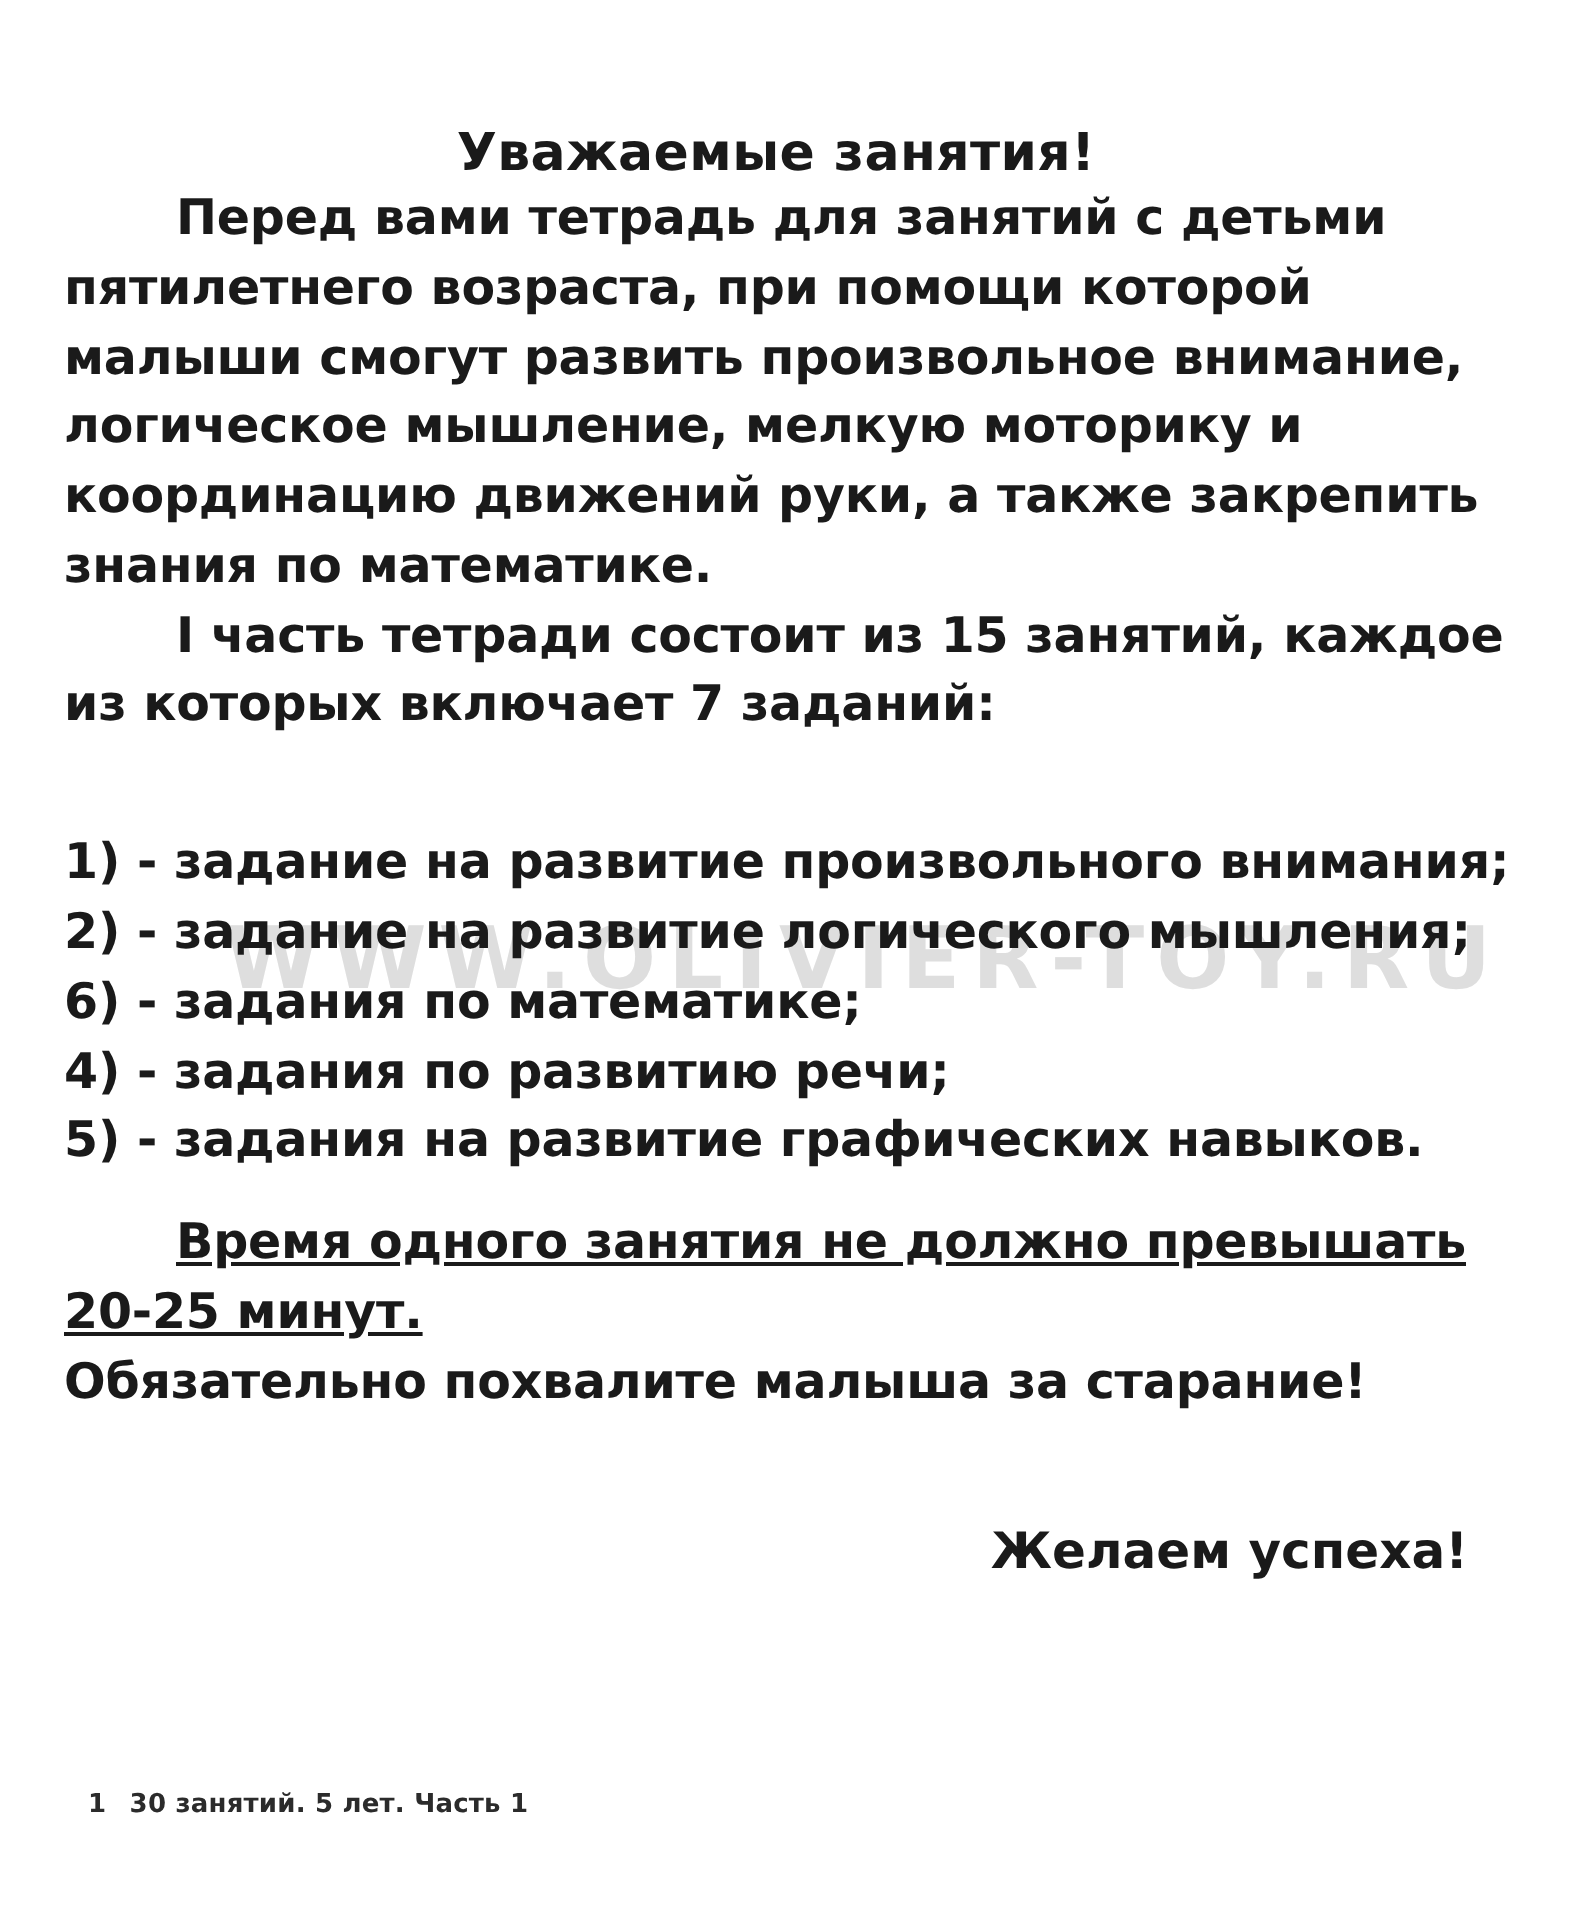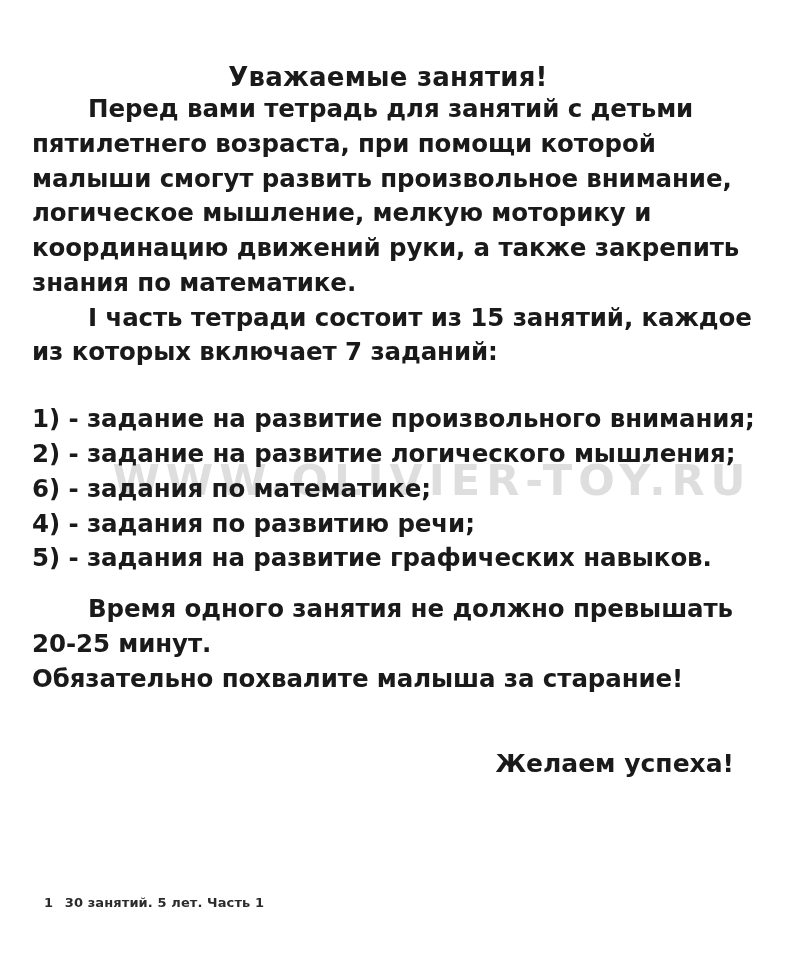--- a/index.html
+++ b/index.html
@@ -74,34 +74,35 @@
 
   .block-intro {
     margin-top: 36px;
   }
 
   .block-parts {
     margin-top: 0px;
   }
 
   .list {
-    margin-top: 32px;
+    margin-top: 44px;
     list-style: none;
     padding: 0;
   }
   .list li {
     font-size: 24.5px;
     font-weight: 600;
     line-height: 1.42;
     letter-spacing: -0.1px;
     margin: 0;
   }
 
   .block-time {
     margin-top: 14px;
+    text-decoration: underline;
   }
 
   .block-praise {
     margin-top: 2px;
   }
 
   .closing {
     margin-top: 52px;
     text-align: right;
     font-size: 25px;

